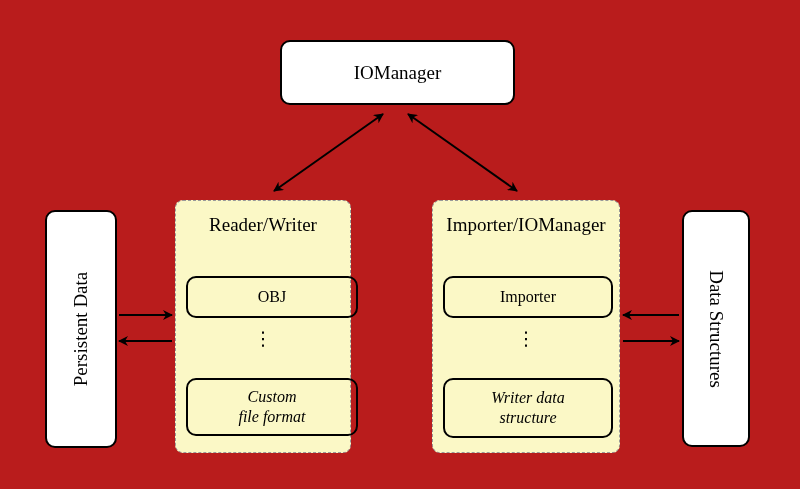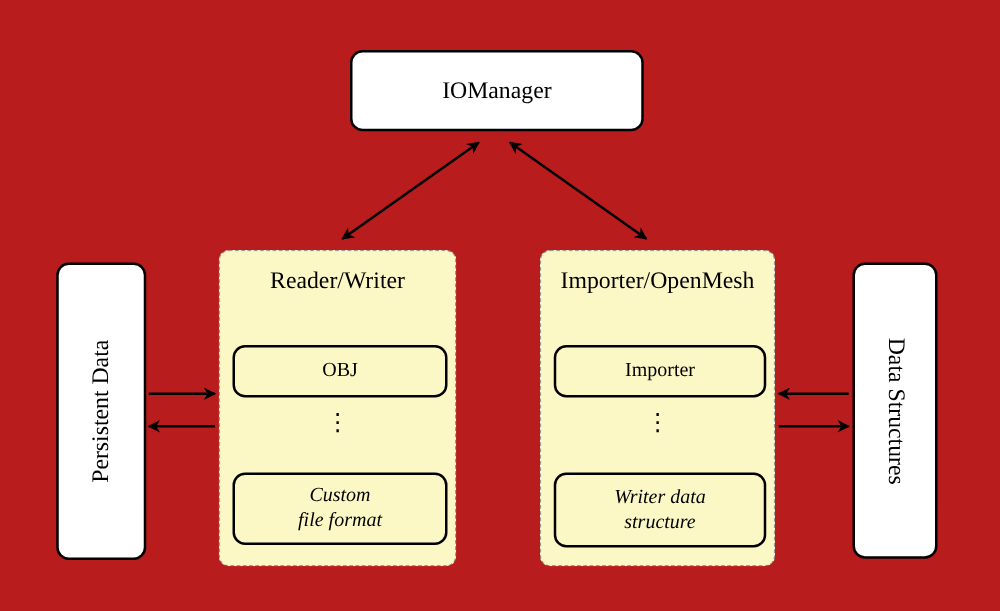--- a/index.html
+++ b/index.html
@@ -114,34 +114,34 @@
 
     <line x1="679" y1="315" x2="623" y2="315" stroke="#000" stroke-width="2" marker-end="url(#ah)"></line>
 
     <line x1="623" y1="341" x2="679" y2="341" stroke="#000" stroke-width="2" marker-end="url(#ah)"></line>
   </svg>
 
   <div class="node" style="left:280px; top:40px; width:235px; height:65px;">
     <span>IOManager</span>
   </div>
 
-  <div class="group" style="left:175px; top:200px; width:190px; height:253px;">
+  <div class="group" style="left:175px; top:200px; width:176px; height:253px;">
     <div class="group-title">Reader/Writer</div>
     <div class="inner-node" style="left:10px; top:75px; width:172px; height:42px;">
       <span>OBJ</span>
     </div>
     <div class="dots" style="top:128px;">⋮</div>
     <div class="inner-node" style="left:10px; top:177px; width:172px; height:58px;">
       <span class="multiline">Custom
 file format</span>
     </div>
   </div>
 
   <div class="group" style="left:432px; top:200px; width:188px; height:253px;">
-    <div class="group-title">Importer/OpenMesh</div>
+    <div class="group-title">Importer/IOManager</div>
     <div class="inner-node" style="left:10px; top:75px; width:170px; height:42px;">
       <span>Importer</span>
     </div>
     <div class="dots" style="top:128px;">⋮</div>
     <div class="inner-node" style="left:10px; top:177px; width:170px; height:60px;">
       <span class="multiline">Writer data
 structure</span>
     </div>
   </div>
 

